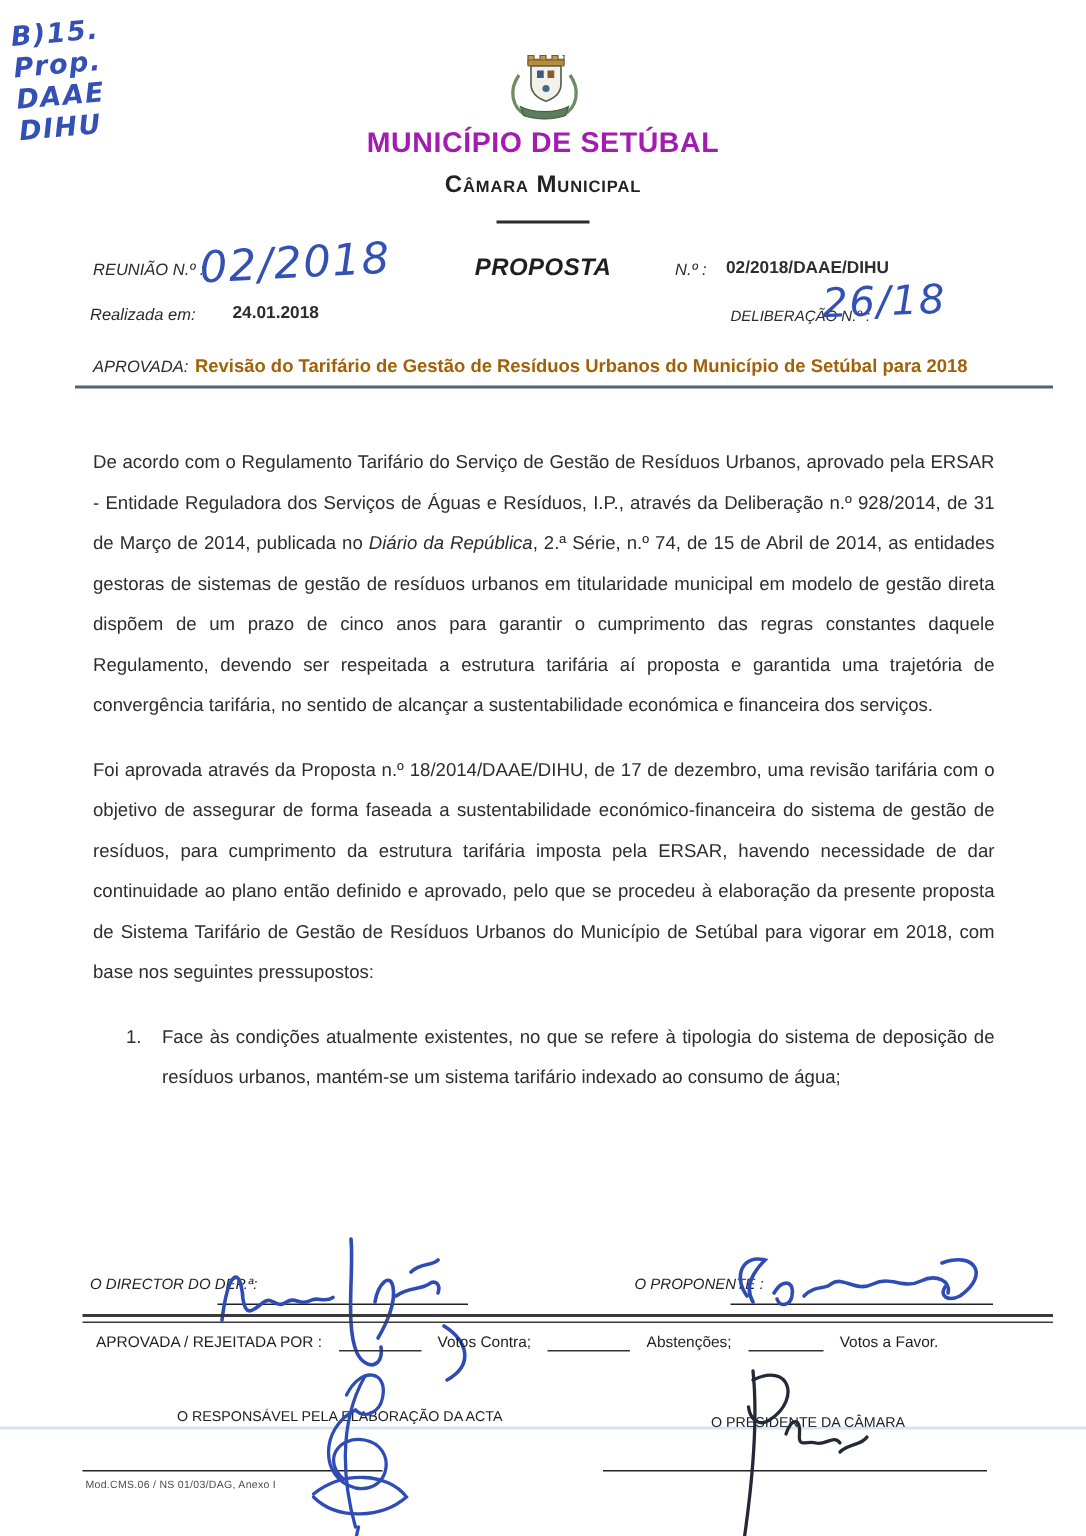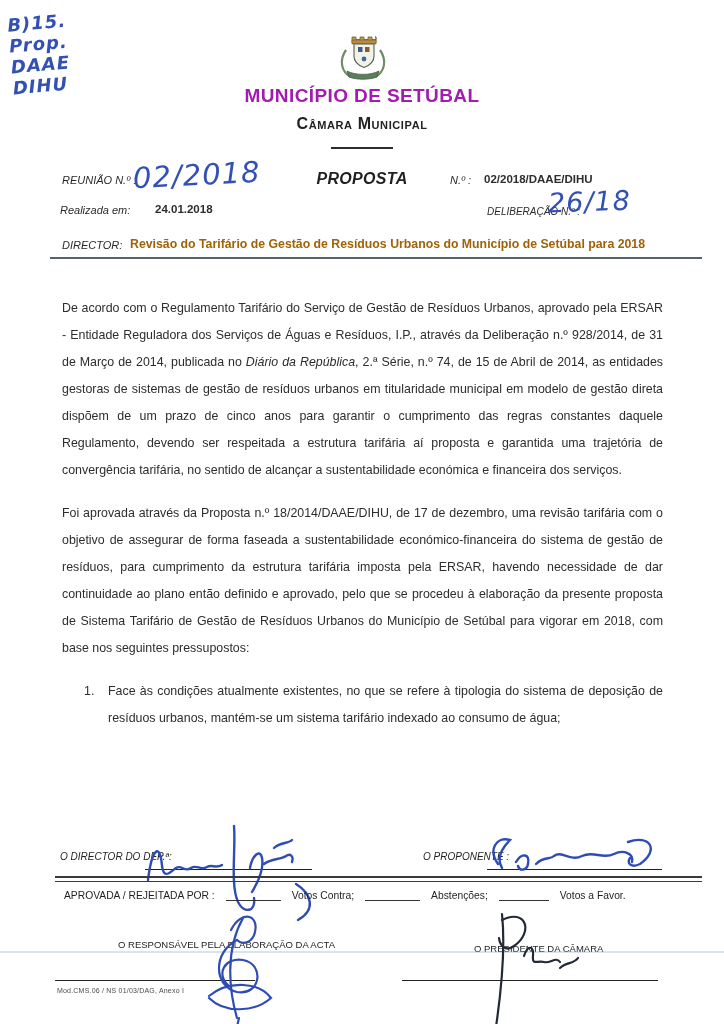--- a/index.html
+++ b/index.html
@@ -87,21 +87,21 @@
 
   <div class="abs lbl meta-reuniao-label">REUNIÃO N.º :</div>
   <div class="abs hand hand-reuniao">02/2018</div>
   <div class="abs proposta">PROPOSTA</div>
   <div class="abs lbl numero-label">N.º :</div>
   <div class="abs numero-value">02/2018/DAAE/DIHU</div>
   <div class="abs lbl realizada-label">Realizada em:</div>
   <div class="abs realizada-value">24.01.2018</div>
   <div class="abs lbl deliberacao-label">DELIBERAÇÃO N.º :</div>
   <div class="abs hand hand-deliberacao">26/18</div>
-  <div class="abs lbl assunto-label">DIRECTOR:</div>
+  <div class="abs lbl assunto-label">APROVADA:</div>
   <div class="abs assunto-value">Revisão do Tarifário de Gestão de Resíduos Urbanos do Município de Setúbal para 2018</div>
   <div class="abs assunto-rule"></div>
 
   <div class="abs doc-body">
       <p><span>De acordo com o Regulamento Tarifário do Serviço de Gestão de Resíduos Urbanos, aprovado pela ERSAR - Entidade Reguladora dos Serviços de Águas e Resíduos, I.P., através da Deliberação n.º 928/2014, de 31 de Março de 2014, publicada no </span><span class="it">Diário da República</span><span>, 2.ª Série, n.º 74, de 15 de Abril de 2014, as entidades gestoras de sistemas de gestão de resíduos urbanos em titularidade municipal em modelo de gestão direta dispõem de um prazo de cinco anos para garantir o cumprimento das regras constantes daquele Regulamento, devendo ser respeitada a estrutura tarifária aí proposta e garantida uma trajetória de convergência tarifária, no sentido de alcançar a sustentabilidade económica e financeira dos serviços.</span></p>
       <p><span>Foi aprovada através da Proposta n.º 18/2014/DAAE/DIHU, de 17 de dezembro, uma revisão tarifária com o objetivo de assegurar de forma faseada a sustentabilidade económico-financeira do sistema de gestão de resíduos, para cumprimento da estrutura tarifária imposta pela ERSAR, havendo necessidade de dar continuidade ao plano então definido e aprovado, pelo que se procedeu à elaboração da presente proposta de Sistema Tarifário de Gestão de Resíduos Urbanos do Município de Setúbal para vigorar em 2018, com base nos seguintes pressupostos:</span></p>
       <div class="list-item">
         <span class="num">1.</span>
         <span class="txt">Face às condições atualmente existentes, no que se refere à tipologia do sistema de deposição de resíduos urbanos, mantém-se um sistema tarifário indexado ao consumo de água;</span>
       </div>

